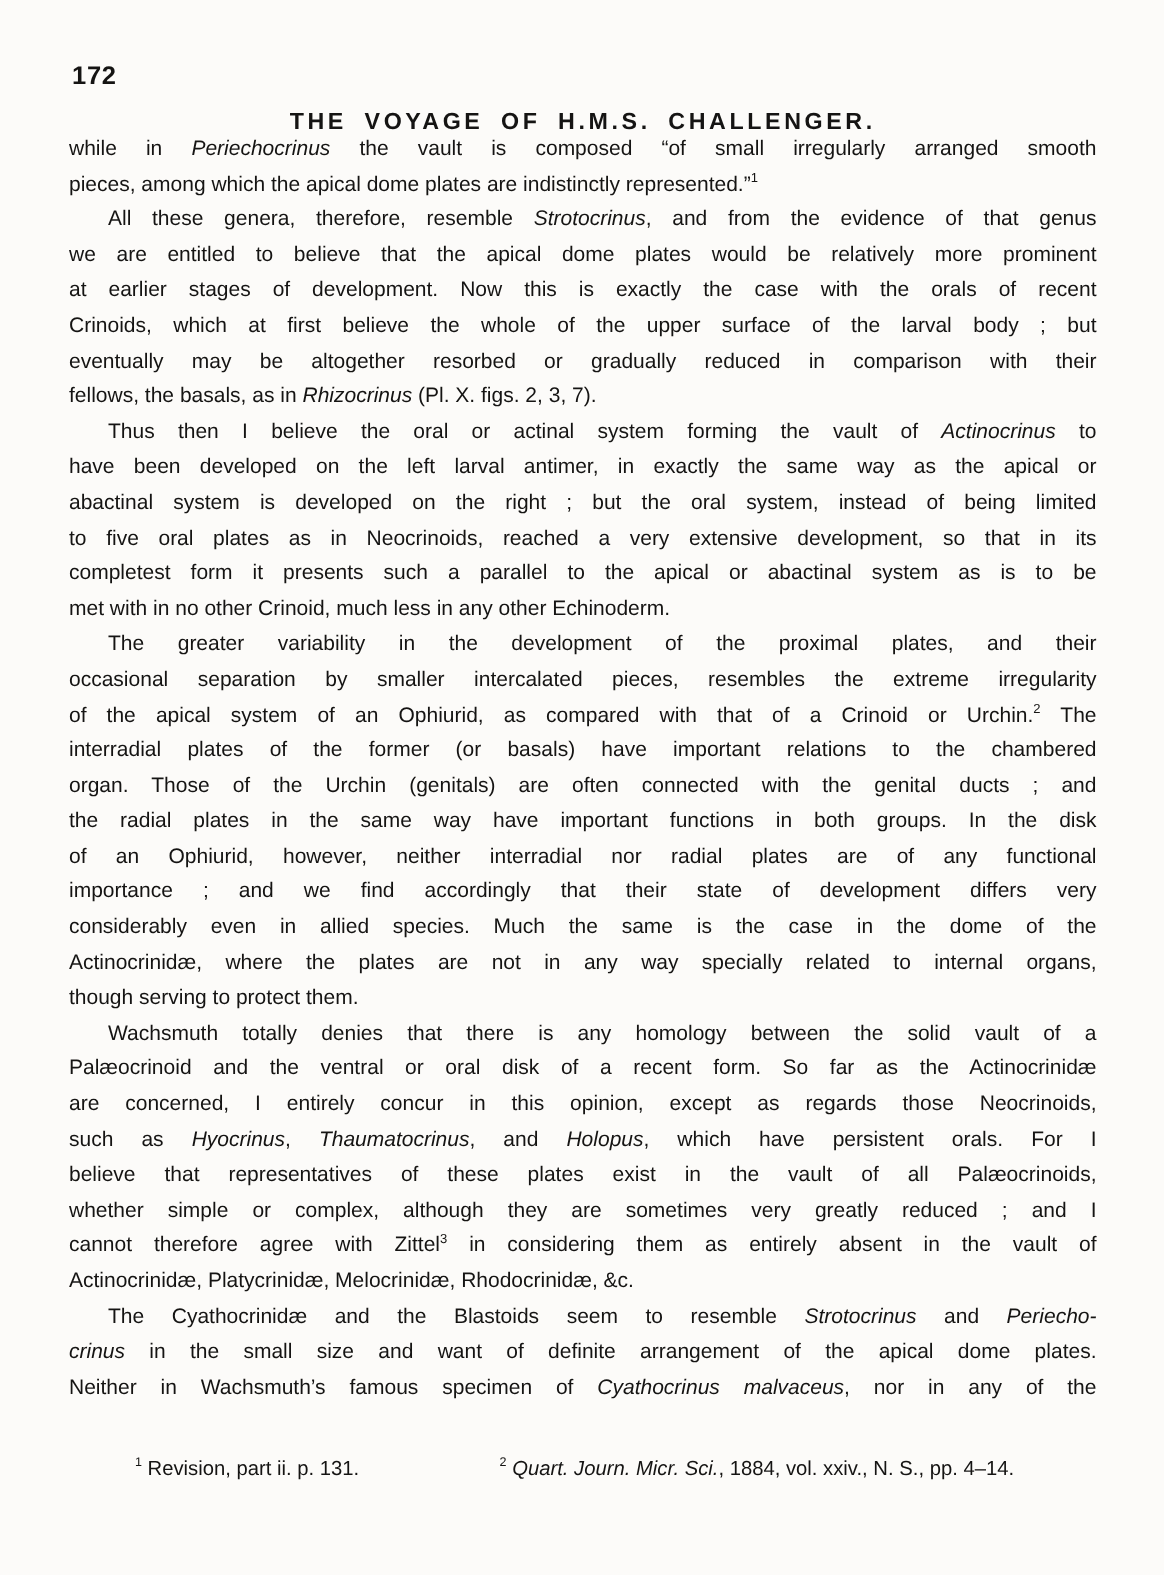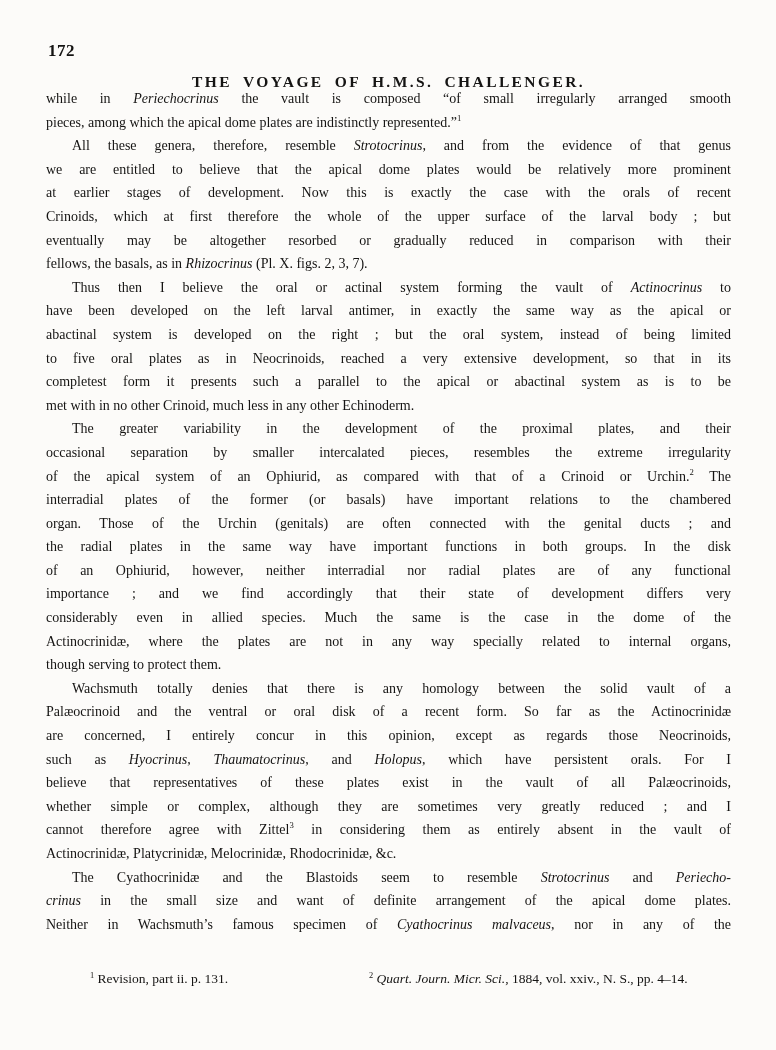--- a/index.html
+++ b/index.html
@@ -4,21 +4,21 @@
 <style>
   html, body {
     margin: 0; padding: 0;
     width: 776px; height: 1050px;
     overflow: hidden;
   }
   body { background: #fcfbf9; }
   .page {
     position: relative;
     width: 776px; height: 1050px;
-    font-family: Liberation Serif, serif;
+    font-family: Liberation Sans, sans-serif;
     color: #151413;
     background: #fcfbf9;
   }
   .header {
     position: absolute;
     top: 41px; left: 46px; right: 45px;
     height: 22px;
   }
   .page-number {
     position: absolute; left: 2px; top: 0;
@@ -43,21 +43,21 @@
   .ln.fl { text-indent: 26px; }
   i { font-style: italic; }
   sup {
     font-size: 62%; line-height: 0;
     vertical-align: super; letter-spacing: 0;
   }
   .footnotes {
     position: absolute;
     top: 969px; left: 46px; width: 685px;
     font-size: 13.5px; line-height: 20.5px;
-    display: flex; align-items: flex-start; gap: 36px;
+    display: flex; align-items: flex-start;
   }
   .fn-left  { margin-left: 44px; width: 243px; flex: none; }
   .fn-right { flex: 1; }
   .fn-line { text-align: left; }
 </style>
 </head>
 <body>
 
 <div class="page">
   <div class="header">
@@ -67,21 +67,21 @@
 
   <div class="body-text">
       <div>
         <div class="ln"><span>while in </span><i>Periechocrinus</i><span> the vault is composed “of small irregularly arranged smooth</span></div>
         <div class="ln ll"><span>pieces, among which the apical dome plates are indistinctly represented.”</span><sup>1</sup></div>
       </div>
       <div>
         <div class="ln fl"><span>All these genera, therefore, resemble </span><i>Strotocrinus</i><span>, and from the evidence of that genus</span></div>
         <div class="ln"><span>we are entitled to believe that the apical dome plates would be relatively more prominent</span></div>
         <div class="ln"><span>at earlier stages of development.  Now this is exactly the case with the orals of recent</span></div>
-        <div class="ln"><span>Crinoids, which at first therefore the whole of the upper surface of the larval body ; but</span></div>
+        <div class="ln"><span>Crinoids, which at first believe the whole of the upper surface of the larval body ; but</span></div>
         <div class="ln"><span>eventually may be altogether resorbed or gradually reduced in comparison with their</span></div>
         <div class="ln ll"><span>fellows, the basals, as in </span><i>Rhizocrinus</i><span> (Pl. X. figs. 2, 3, 7).</span></div>
       </div>
       <div>
         <div class="ln fl"><span>Thus then I believe the oral or actinal system forming the vault of </span><i>Actinocrinus</i><span> to</span></div>
         <div class="ln"><span>have been developed on the left larval antimer, in exactly the same way as the apical or</span></div>
         <div class="ln"><span>abactinal system is developed on the right ; but the oral system, instead of being limited</span></div>
         <div class="ln"><span>to five oral plates as in Neocrinoids, reached a very extensive development, so that in its</span></div>
         <div class="ln"><span>completest form it presents such a parallel to the apical or abactinal system as is to be</span></div>
         <div class="ln ll"><span>met with in no other Crinoid, much less in any other Echinoderm.</span></div>

